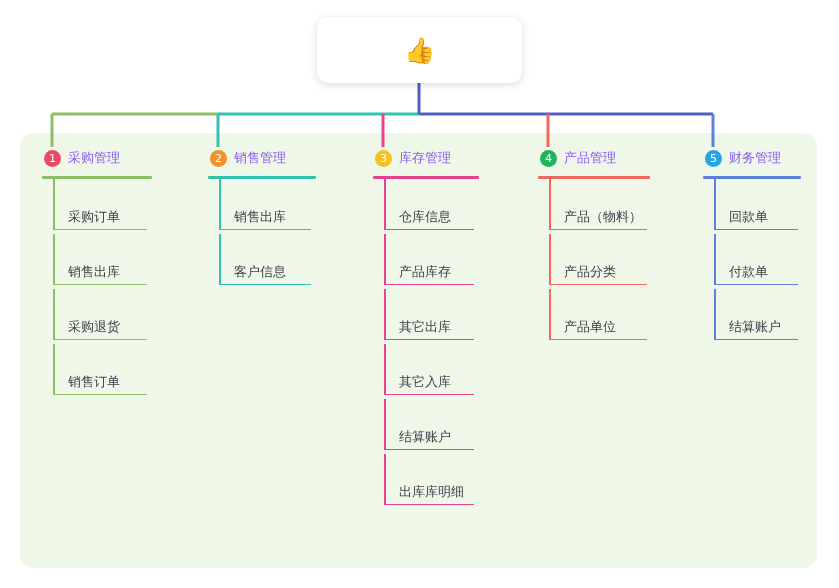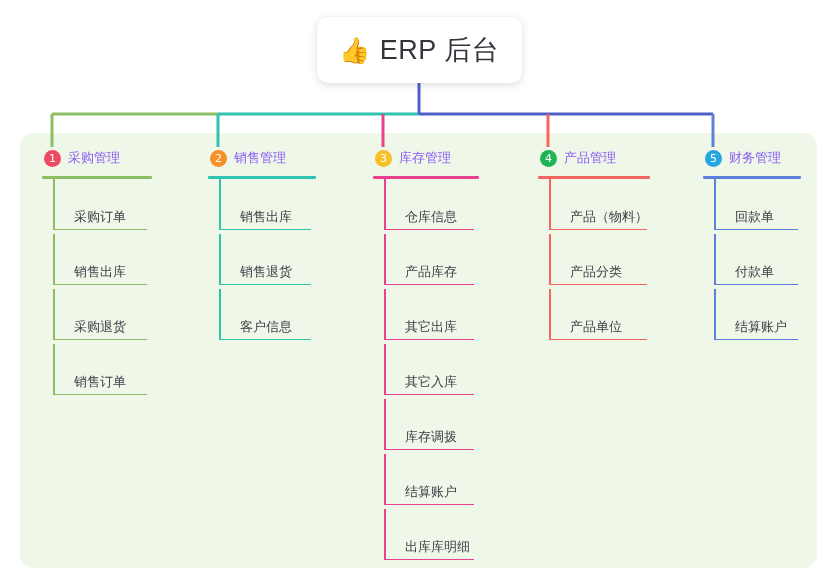--- a/index.html
+++ b/index.html
@@ -108,21 +108,21 @@
   .leafs {
     position: relative;
     margin-top: 0px;
   }
   .leaf {
     position: relative;
     height: 55px;
   }
   .leaf-label {
     position: absolute;
-    left: 32px;
+    left: 26px;
     bottom: 8px;
     font-size: 13px;
     color: #3d4047;
     white-space: nowrap;
   }
   .leaf-rule {
     position: absolute;
     left: 11px;
     bottom: 4px;
     height: 1.5px;
@@ -149,21 +149,20 @@
       <line x1="419" y1="83" x2="419" y2="114" stroke="#4f5fc9" stroke-width="3"></line>
       <line x1="52" y1="114" x2="52" y2="147" stroke="#8cbf63" stroke-width="3"></line>
       <line x1="218" y1="114" x2="218" y2="147" stroke="#2fc3b0" stroke-width="3"></line>
       <line x1="383" y1="114" x2="383" y2="147" stroke="#e8428f" stroke-width="3"></line>
       <line x1="548" y1="114" x2="548" y2="147" stroke="#f4675f" stroke-width="3"></line>
       <line x1="713" y1="114" x2="713" y2="147" stroke="#5d80d8" stroke-width="3"></line>
     </svg>
 
   <div class="title-box">
     <span class="title-emoji">👍</span>
-    <span class="title-text">ERP 后台</span>
   </div>
 
   <div id="columns-host">
       <div class="column" style="left: 42px; width: 110px;">
         <div class="col-head">
           <span class="badge" style="background: rgb(236, 74, 99);">1</span>
           <span class="col-title">采购管理</span>
         </div>
         <div class="col-underline" style="background: rgb(140, 191, 99); width: 110px;"></div>
         <div class="leafs">
@@ -196,25 +195,20 @@
         </div>
         <div class="col-underline" style="background: rgb(47, 195, 176); width: 108px;"></div>
         <div class="leafs">
           <div class="leaf">
             <div class="leaf-stem" style="background: rgb(47, 195, 176);"></div>
             <span class="leaf-label">销售出库</span>
             <div class="leaf-rule" style="background: rgb(47, 195, 176); width: 92px;"></div>
           </div>
           <div class="leaf">
             <div class="leaf-stem" style="background: rgb(47, 195, 176);"></div>
-            <span class="leaf-label">销售退货</span>
-            <div class="leaf-rule" style="background: rgb(47, 195, 176); width: 92px;"></div>
-          </div>
-          <div class="leaf">
-            <div class="leaf-stem" style="background: rgb(47, 195, 176);"></div>
             <span class="leaf-label">客户信息</span>
             <div class="leaf-rule" style="background: rgb(47, 195, 176); width: 92px;"></div>
           </div>
         </div>
       </div>
       <div class="column" style="left: 373px; width: 106px;">
         <div class="col-head">
           <span class="badge" style="background: rgb(246, 192, 38);">3</span>
           <span class="col-title">库存管理</span>
         </div>
@@ -231,25 +225,20 @@
             <div class="leaf-rule" style="background: rgb(232, 66, 143); width: 90px;"></div>
           </div>
           <div class="leaf">
             <div class="leaf-stem" style="background: rgb(232, 66, 143);"></div>
             <span class="leaf-label">其它出库</span>
             <div class="leaf-rule" style="background: rgb(232, 66, 143); width: 90px;"></div>
           </div>
           <div class="leaf">
             <div class="leaf-stem" style="background: rgb(232, 66, 143);"></div>
             <span class="leaf-label">其它入库</span>
-            <div class="leaf-rule" style="background: rgb(232, 66, 143); width: 90px;"></div>
-          </div>
-          <div class="leaf">
-            <div class="leaf-stem" style="background: rgb(232, 66, 143);"></div>
-            <span class="leaf-label">库存调拨</span>
             <div class="leaf-rule" style="background: rgb(232, 66, 143); width: 90px;"></div>
           </div>
           <div class="leaf">
             <div class="leaf-stem" style="background: rgb(232, 66, 143);"></div>
             <span class="leaf-label">结算账户</span>
             <div class="leaf-rule" style="background: rgb(232, 66, 143); width: 90px;"></div>
           </div>
           <div class="leaf">
             <div class="leaf-stem" style="background: rgb(232, 66, 143);"></div>
             <span class="leaf-label">出库库明细</span>

